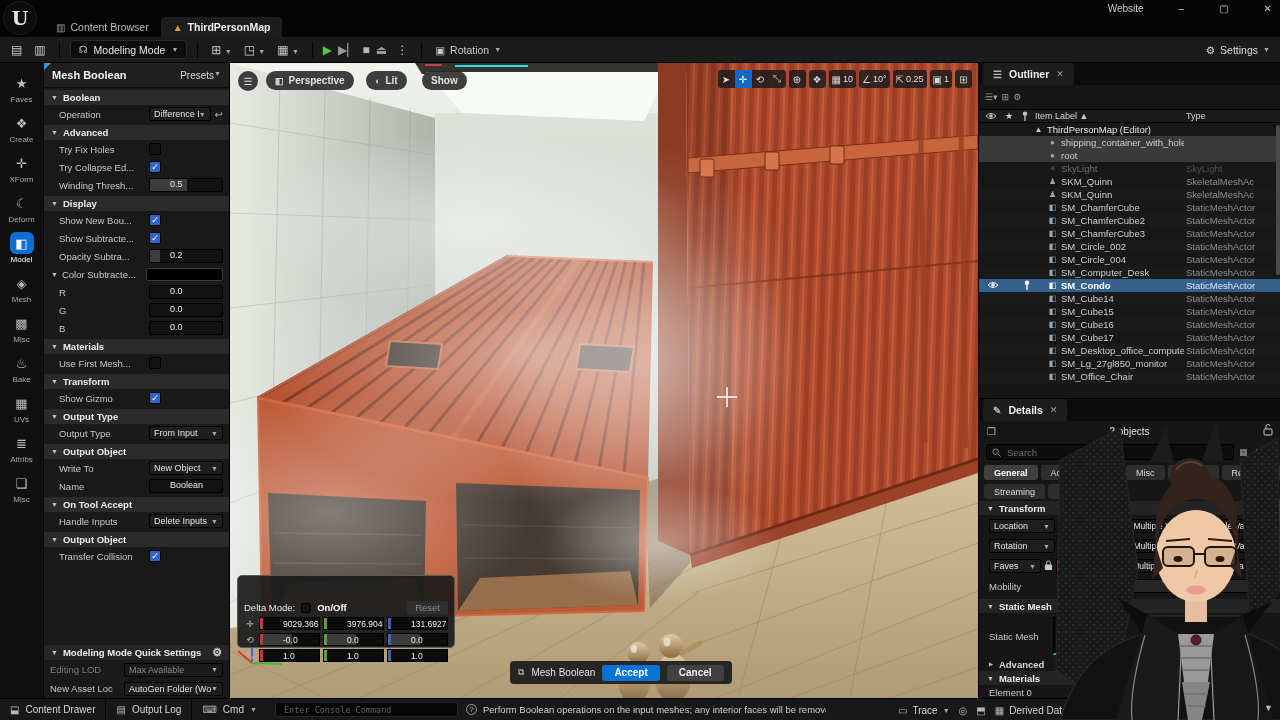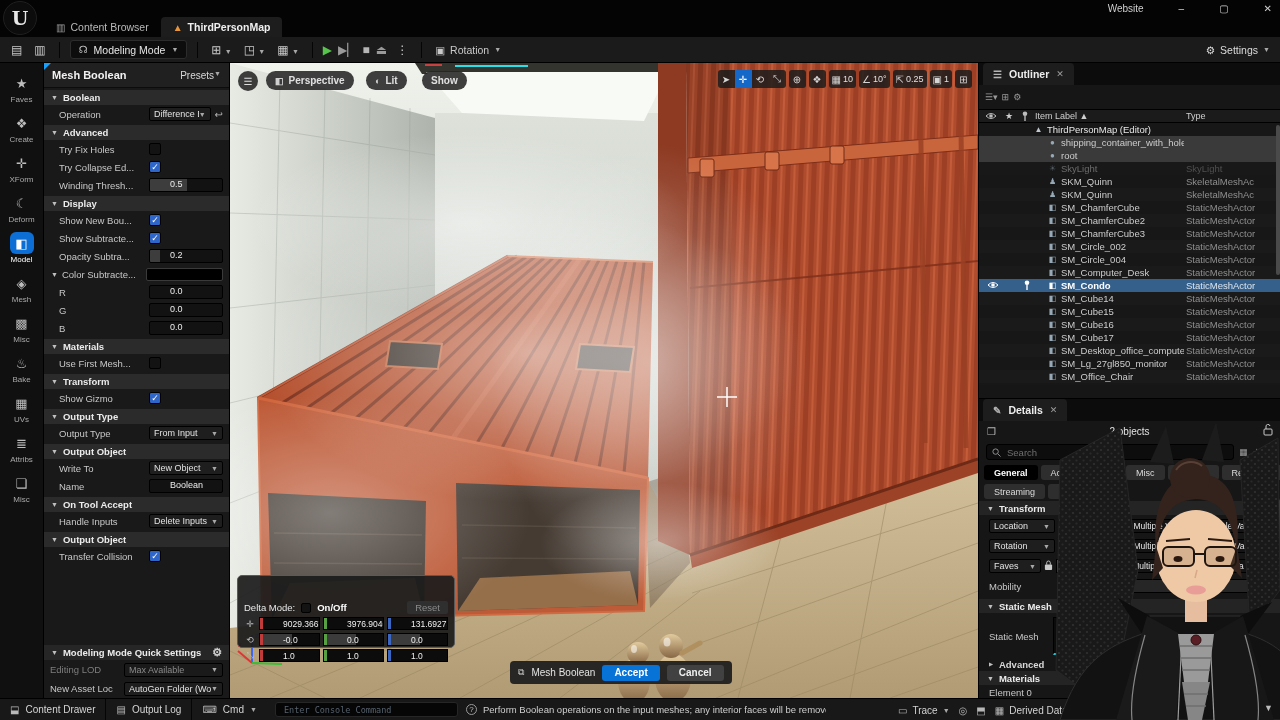--- a/index.html
+++ b/index.html
@@ -152,21 +152,21 @@
 
   #details{position:absolute;left:0;top:335px;width:302px;height:300px;background:#161616;border-top:1px solid #000;}
   #objrow{position:absolute;left:0;top:22px;width:302px;height:20px;display:flex;align-items:center;padding:0 8px;}
   #objcount{flex:1;text-align:center;font-size:10px;color:#e2e2e2;}
   #dsearchrow{position:absolute;left:0;top:42px;width:302px;height:22px;display:flex;align-items:center;gap:5px;padding:0 7px;}
   #chiprow1,#chiprow2{position:absolute;left:0;width:302px;height:17px;display:flex;gap:3px;padding:0 5px;}
   #chiprow1{top:66px;}
   #chiprow2{top:85px;}
   .chip{height:15px;background:#2e2e2e;border-radius:3px;display:flex;align-items:center;justify-content:center;
         font-size:9px;color:#dcdcdc;padding:0 10px;}
-  .chip.on{background:#000000;color:#fff;font-weight:bold;}
+  .chip.on{background:#404040;color:#fff;font-weight:bold;}
   .dsect{position:absolute;left:0;width:302px;height:14px;background:#242424;display:flex;align-items:center;gap:5px;
          padding:0 8px;font-size:9.5px;font-weight:bold;color:#ececec;}
   .trow{position:absolute;left:0;width:302px;height:18px;display:flex;align-items:center;gap:3px;padding:0 6px 0 10px;}
   .tdd{width:66px;flex:none;height:14px;background:#1e1e1e;border:1px solid #000;border-radius:2px;display:flex;
        align-items:center;justify-content:space-between;padding:0 4px;font-size:9px;color:#e2e2e2;}
   .mv{flex:1;height:14px;background:#141414;border:1px solid #000;display:flex;align-items:center;overflow:hidden;min-width:0;}
   .mv .v{font-size:8.5px;color:#e8e8e8;padding-left:2px;white-space:nowrap;}
   .mvb{width:3px;align-self:stretch;flex:none;}
   .lockico{font-size:9px;color:#c9c9c9;flex:none;}
   .seg{flex:1;display:flex;gap:1px;}

